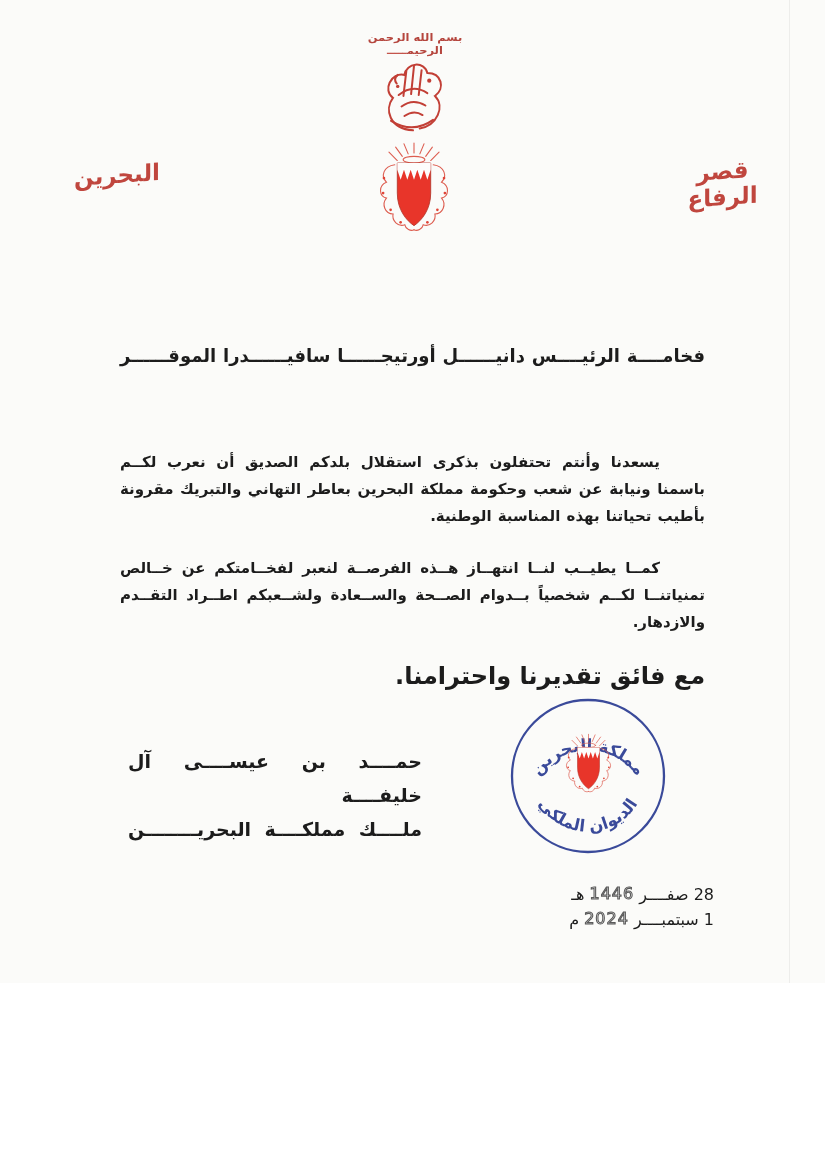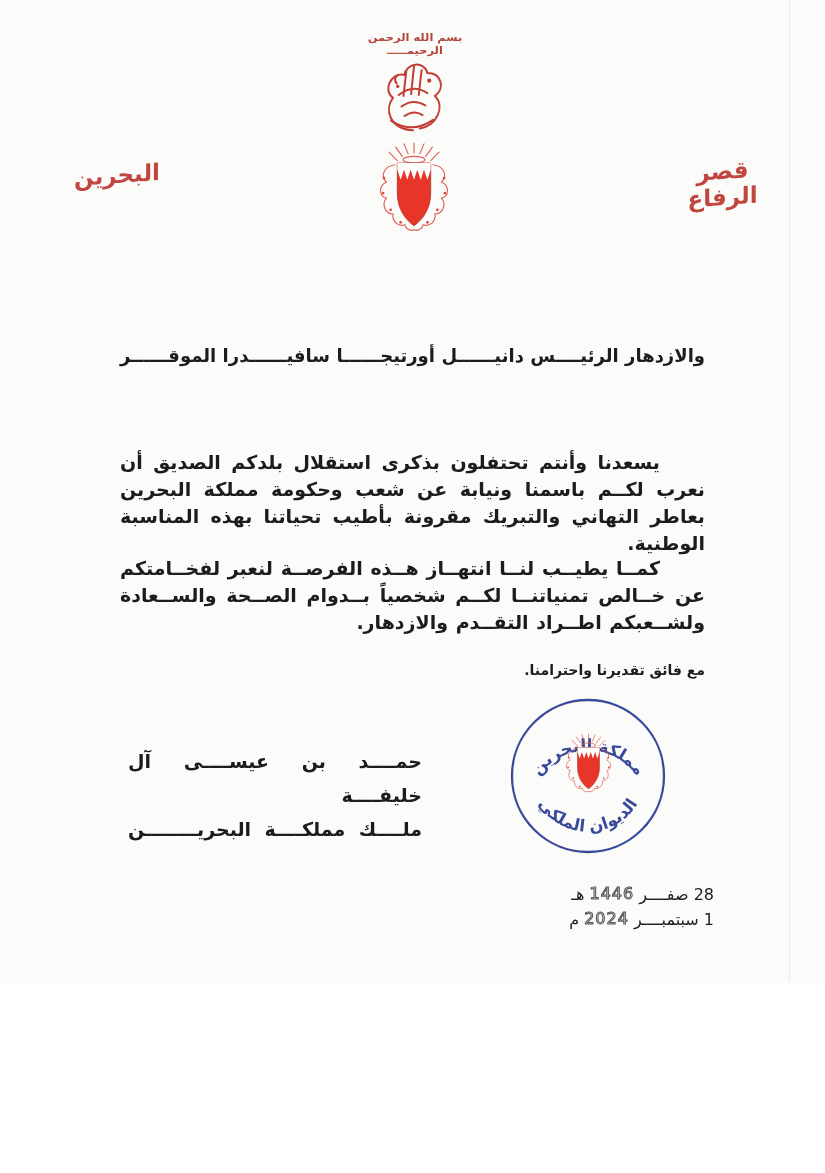--- a/index.html
+++ b/index.html
@@ -30,28 +30,28 @@
   }
   
   .addressee{
     left:120px; top:338px; width:585px; direction:rtl;
     font-size:18px; font-weight:bold; line-height:36px;
     text-align:justify;
   }
   .addressee div{text-align-last:justify;}
   .para{
     left:120px; width:585px; direction:rtl;
-    font-size:19px; font-weight:bold; line-height:27px;
+    font-size:15px; font-weight:bold; line-height:27px;
     text-align:justify; text-indent:45px; word-spacing:1px;
   }
   .para1{top:449px;}
   .para2{top:555px;}
   .closing{
     left:120px; top:662px; width:585px; direction:rtl;
-    font-size:14px; font-weight:bold; padding-right:0;
+    font-size:24px; font-weight:bold; padding-right:0;
   }
   .closing span{display:inline-block; margin-left:48px;}
   .signature{
     left:128px; top:744px; width:294px; direction:rtl;
     font-size:19px; font-weight:bold; line-height:34px;
     text-align:justify;
   }
   .signature div{text-align-last:justify;}
   
   .dates{
@@ -117,21 +117,21 @@
       <path d="M30,30 H70 V66 C70,86 59,99 50,105 C41,99 30,86 30,66 Z" fill="#e8352a" stroke="#b23227" stroke-width="1"></path>
       <polygon fill="#fdfdfc" points="30,30 70,30 70,38 66,50 62,38 58,50 54,38 50,50 46,38 42,50 38,38 34,50 30,38"></polygon>
     </g>
   </svg>
 
   <div class="abs side-callig callig-left">البحرين</div>
   <div class="abs side-callig callig-right">قصر الرفاع</div>
 
 
   <div class="abs addressee">
-    <div>والازدهار الرئيــــس دانيــــــل أورتيجــــــا سافيــــــدرا الموقــــــر</div>
+    <div>فخامــــة الرئيــــس دانيــــــل أورتيجــــــا سافيــــــدرا الموقــــــر</div>
   </div>
 
   <div class="abs para para1">يسعدنا وأنتم تحتفلون بذكرى استقلال بلدكم الصديق أن نعرب لكــم باسمنا ونيابة عن شعب وحكومة مملكة البحرين بعاطر التهاني والتبريك مقرونة بأطيب تحياتنا بهذه المناسبة الوطنية.</div>
   <div class="abs para para2">كمــا يطيــب لنــا انتهــاز هــذه الفرصــة لنعبر لفخــامتكم عن خــالص تمنياتنــا لكــم شخصياً بــدوام الصــحة والســعادة ولشــعبكم اطــراد التقــدم والازدهار.</div>
 
   <div class="abs closing">
     <span>مع فائق تقديرنا واحترامنا.</span>
   </div>
 
   <div class="abs signature">

